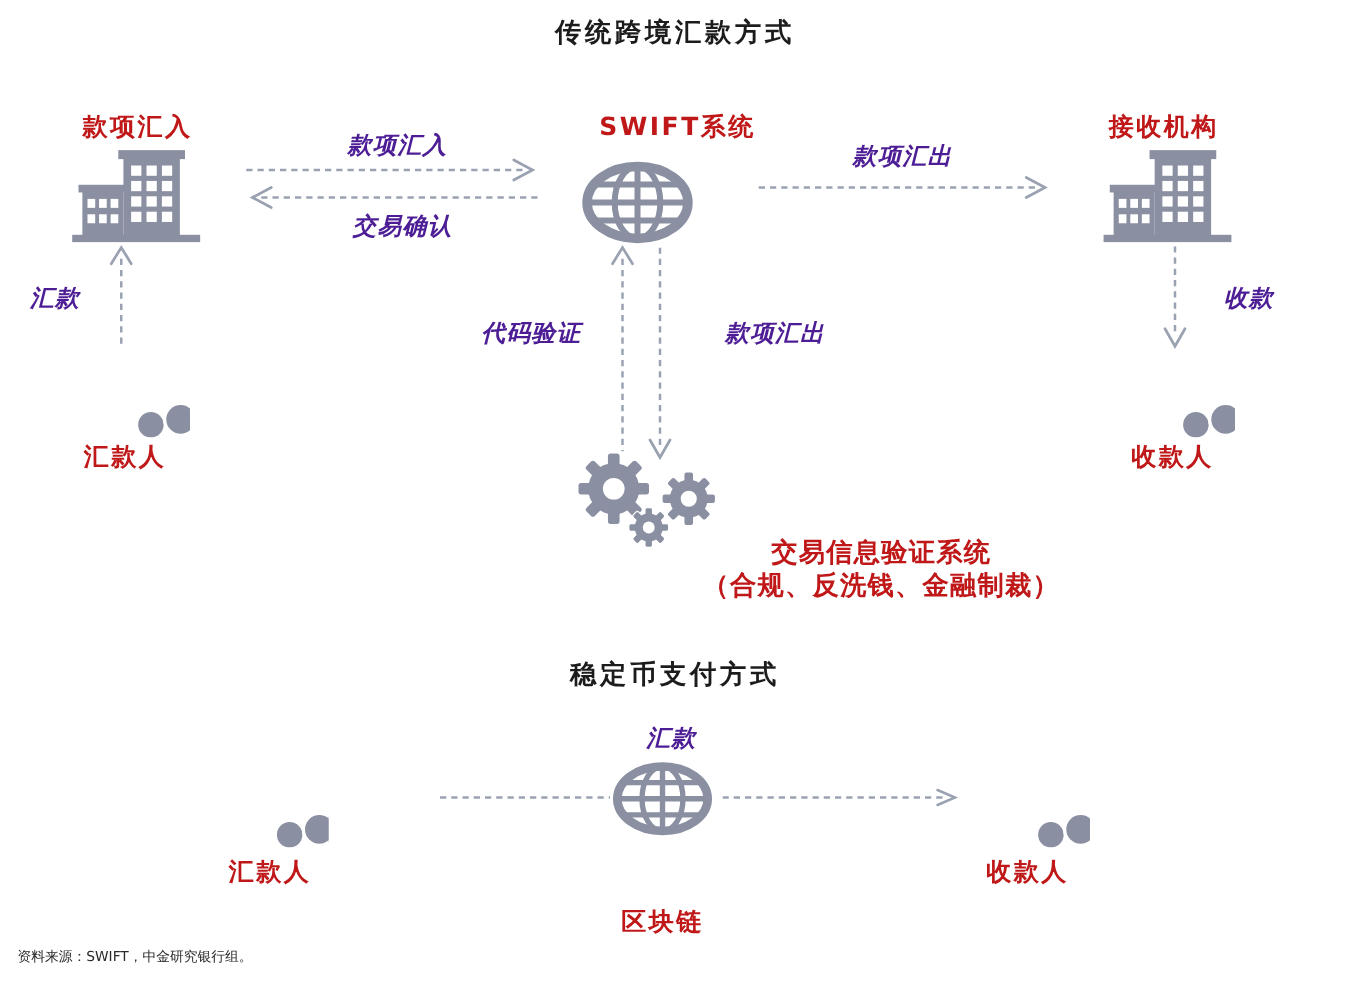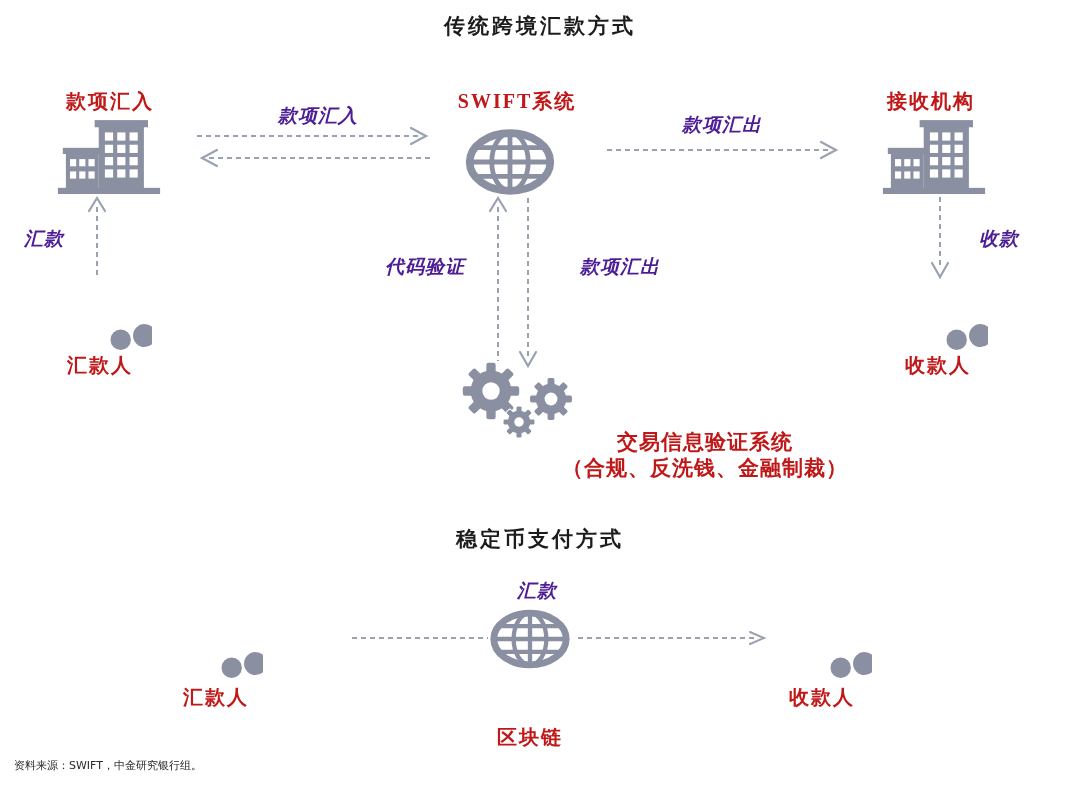--- a/index.html
+++ b/index.html
@@ -90,21 +90,21 @@
 
   <div class="abs section-title center" style="left:0;right:0;top:12px;">传统跨境汇款方式</div>
 
   <div class="abs red-label center" style="left:30px;width:160px;top:88px;">款项汇入</div>
   <div class="abs icon" style="left:55px;top:116px;width:108px;height:78px;">
     <svg viewBox="0 0 100 76">
         <use href="#sym-building"></use>
       </svg>
   </div>
 
-  <div class="abs red-label center" style="left:437px;width:160px;top:88px;font-family:Liberation Serif, serif;">SWIFT系统</div>
+  <div class="abs red-label center" style="left:462px;width:160px;top:88px;">SWIFT系统</div>
   <div class="abs icon" style="left:462px;top:126px;width:96px;height:72px;">
     <svg viewBox="0 0 100 72">
         <use href="#sym-globe"></use>
       </svg>
   </div>
 
   <div class="abs red-label center" style="left:851px;width:160px;top:88px;">接收机构</div>
   <div class="abs icon" style="left:880px;top:116px;width:108px;height:78px;">
     <svg viewBox="0 0 100 76">
         <use href="#sym-building"></use>
@@ -117,20 +117,21 @@
       <line x1="2" y1="10" x2="224" y2="10" stroke="#9aa2b2" stroke-width="2" stroke-dasharray="5,4"></line>
       <polyline points="216,2 231,10 216,18" fill="none" stroke="#9aa2b2" stroke-width="2.2" stroke-linecap="round"></polyline>
     </svg>
   </div>
   <div class="abs arrow" style="left:195px;top:148px;">
     <svg width="238" height="20">
       <line x1="14" y1="10" x2="236" y2="10" stroke="#9aa2b2" stroke-width="2" stroke-dasharray="5,4"></line>
       <polyline points="22,2 7,10 22,18" fill="none" stroke="#9aa2b2" stroke-width="2.2" stroke-linecap="round"></polyline>
     </svg>
   </div>
+  <div class="abs flow-label center" style="left:242px;width:160px;top:168px;">交易确认</div>
 
   <div class="abs flow-label center" style="left:642px;width:160px;top:112px;">款项汇出</div>
   <div class="abs arrow" style="left:605px;top:140px;">
     <svg width="238" height="20">
       <line x1="2" y1="10" x2="224" y2="10" stroke="#9aa2b2" stroke-width="2" stroke-dasharray="5,4"></line>
       <polyline points="216,2 231,10 216,18" fill="none" stroke="#9aa2b2" stroke-width="2.2" stroke-linecap="round"></polyline>
     </svg>
   </div>
 
   <div class="abs flow-label" style="left:24px;top:226px;width:70px;">汇款</div>

